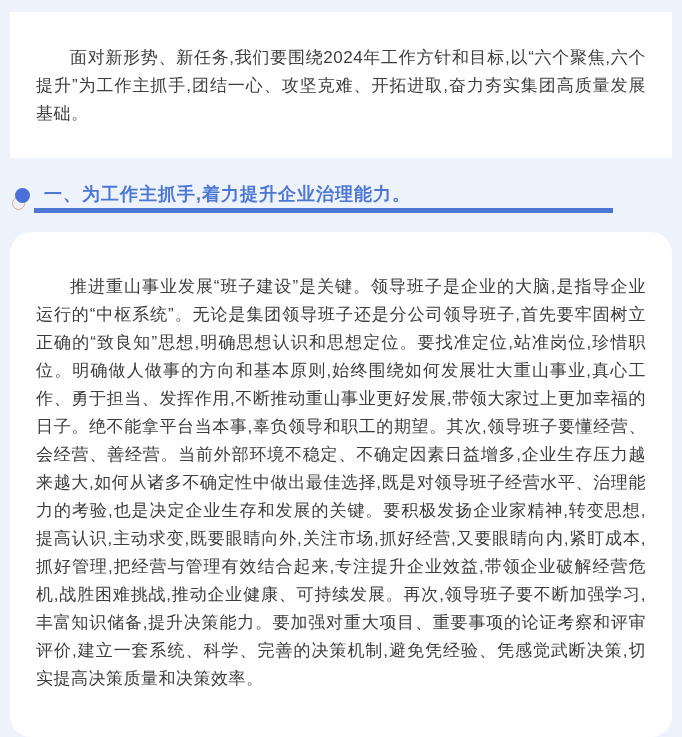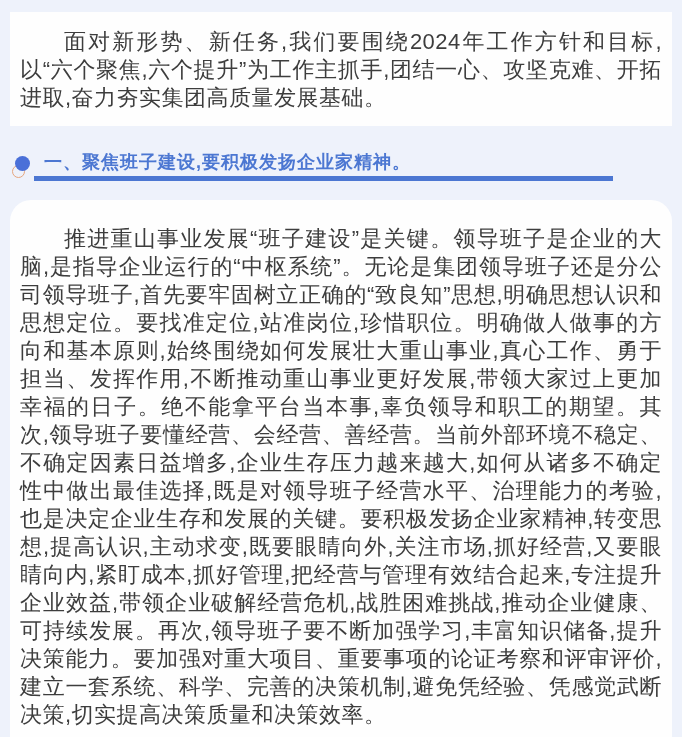--- a/index.html
+++ b/index.html
@@ -14,22 +14,22 @@
     padding-top: 12px;
   }
   .card {
     background: var(--card-bg, #fefefe);
     margin: 0 10px;
     box-sizing: border-box;
   }
   .intro-card { padding: 16px 10px 14px 10px; }
   .body-card  { padding: 25px 10px 28px 10px; border-radius: 21px; }
   p.cn {
-    margin: 0;
-    font-size: 22px;
+    margin: 16px;
+    font-size: 17px;
     line-height: 28px;
     color: var(--body-text, #3d3d3d);
     text-align: justify;
     text-indent: 2em;
     letter-spacing: 0.5px;
   }
   .section-header {
     position: relative;
     margin: 0 10px;
     padding: 26px 0 19px 24px;
@@ -83,21 +83,21 @@
 
   <div class="card intro-card">
     <p class="cn">面对新形势、新任务,我们要围绕2024年工作方针和目标,以“六个聚焦,六个提升”为工作主抓手,团结一心、攻坚克难、开拓进取,奋力夯实集团高质量发展基础。</p>
   </div>
 
   <div class="section-header">
     <span class="bullet">
       <span class="ring"></span>
       <span class="dot"></span>
     </span>
-    <span class="section-title">一、聚焦班子建设,要积极发扬企业家精神。</span>
+    <span class="section-title">一、为工作主抓手,着力提升企业治理能力。</span>
     <div class="section-underline"></div>
   </div>
 
   <div class="card body-card">
     <p class="cn">推进重山事业发展“班子建设”是关键。领导班子是企业的大脑,是指导企业运行的“中枢系统”。无论是集团领导班子还是分公司领导班子,首先要牢固树立正确的“致良知”思想,明确思想认识和思想定位。要找准定位,站准岗位,珍惜职位。明确做人做事的方向和基本原则,始终围绕如何发展壮大重山事业,真心工作、勇于担当、发挥作用,不断推动重山事业更好发展,带领大家过上更加幸福的日子。绝不能拿平台当本事,辜负领导和职工的期望。其次,领导班子要懂经营、会经营、善经营。当前外部环境不稳定、不确定因素日益增多,企业生存压力越来越大,如何从诸多不确定性中做出最佳选择,既是对领导班子经营水平、治理能力的考验,也是决定企业生存和发展的关键。要积极发扬企业家精神,转变思想,提高认识,主动求变,既要眼睛向外,关注市场,抓好经营,又要眼睛向内,紧盯成本,抓好管理,把经营与管理有效结合起来,专注提升企业效益,带领企业破解经营危机,战胜困难挑战,推动企业健康、可持续发展。再次,领导班子要不断加强学习,丰富知识储备,提升决策能力。要加强对重大项目、重要事项的论证考察和评审评价,建立一套系统、科学、完善的决策机制,避免凭经验、凭感觉武断决策,切实提高决策质量和决策效率。</p>
   </div>
 
 </div>
 
 </body></html>

